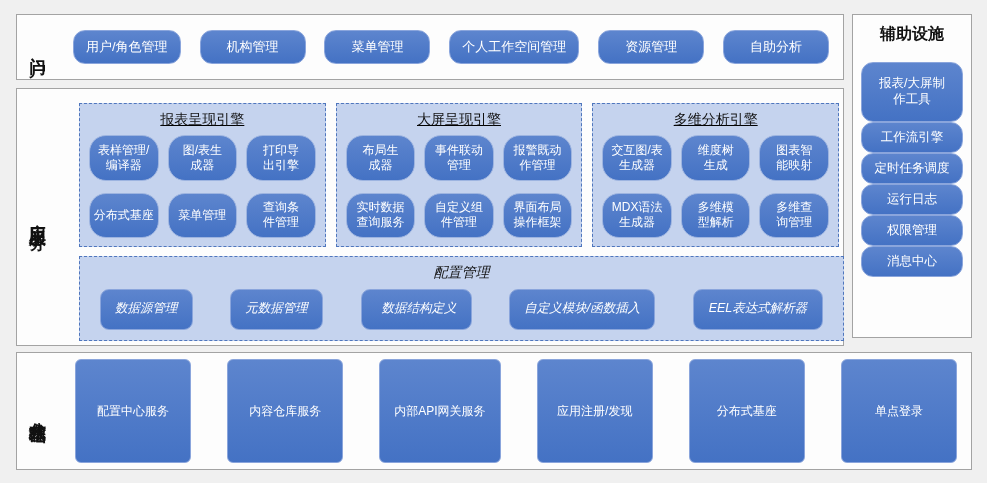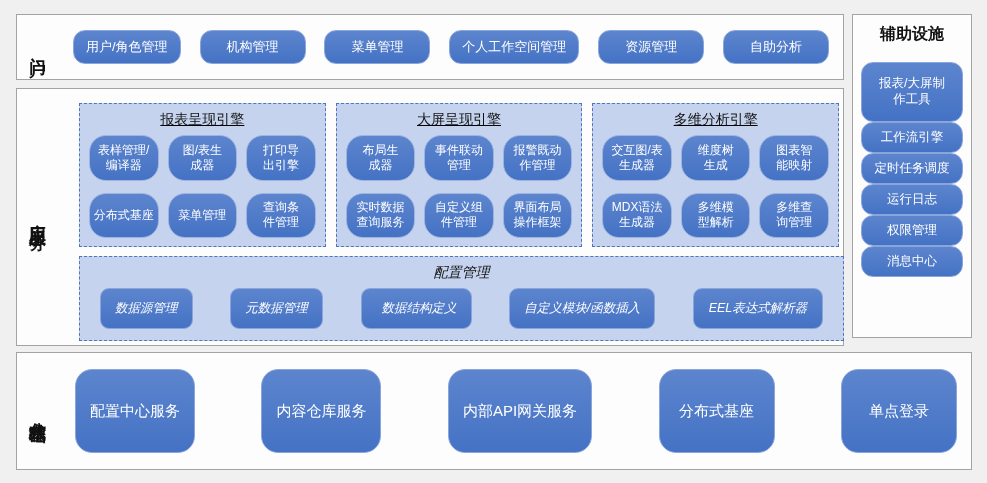--- a/index.html
+++ b/index.html
@@ -75,21 +75,21 @@
     grid-template-columns:repeat(3,1fr);
     grid-template-rows:1fr 1fr;
     gap:12px 9px;
   }
   .engine-btn{font-size:12px;border-radius:17px;border-color:#9db4e0;}
   #config-box{
     position:absolute;left:62px;top:167px;width:765px;height:85px;font-style:italic;
   }
   .config-row{
     position:absolute;left:20px;right:20px;top:32px;bottom:11px;
-    display:flex;align-items:flex-end;justify-content:space-between;
+    display:flex;align-items:center;justify-content:space-between;
   }
   .config-btn{height:41px;font-size:12.5px;border-radius:9px;padding:0 14px;}
   .config-btn.w1{min-width:90px;}
   .config-btn.w2{min-width:104px;padding-left:20px;}
   .config-btn.w3{min-width:140px;}
   .config-btn.w4{min-width:130px;}
   
   #aux-panel{left:852px;top:14px;width:120px;height:324px;}
   .aux-col{
     position:absolute;left:0;right:0;top:0;bottom:0;
@@ -98,21 +98,21 @@
   .aux-title{font-weight:bold;font-size:16px;color:#111;margin-top:9px;}
   .aux-btn{width:102px;font-size:12.5px;margin-top:0;}
   .aux-btn.tall{height:60px;margin-top:17px;}
   .aux-btn.short{height:31px;}
   
   #base-panel{left:16px;top:352px;width:956px;height:118px;}
   .base-row{
     position:absolute;left:58px;right:14px;top:0;bottom:0;
     display:flex;align-items:center;justify-content:space-between;
   }
-  .base-btn{height:84px;min-width:116px;padding:0 14px;font-size:15px;border-radius:17px;}
+  .base-btn{height:104px;min-width:116px;padding:0 14px;font-size:12px;border-radius:6px;}
   #base-panel .vlabel{letter-spacing:1px;}
 </style>
 </head>
 <body>
 
 <div class="panel" id="portal-panel">
   <div class="vlabel">门户</div>
   <div class="portal-row">
     <div class="btn portal-btn">用户/角色管理</div>
     <div class="btn portal-btn">机构管理</div>
@@ -205,16 +205,17 @@
     <div class="btn aux-btn short">消息中心</div>
   </div>
 </div>
 
 <div class="panel" id="base-panel">
   <div class="vlabel">分布式基础</div>
   <div class="base-row">
     <div class="btn base-btn">配置中心服务</div>
     <div class="btn base-btn">内容仓库服务</div>
     <div class="btn base-btn">内部API网关服务</div>
+    <div class="btn base-btn">应用注册/发现</div>
     <div class="btn base-btn">分布式基座</div>
     <div class="btn base-btn">单点登录</div>
   </div>
 </div>
 
 </body></html>

